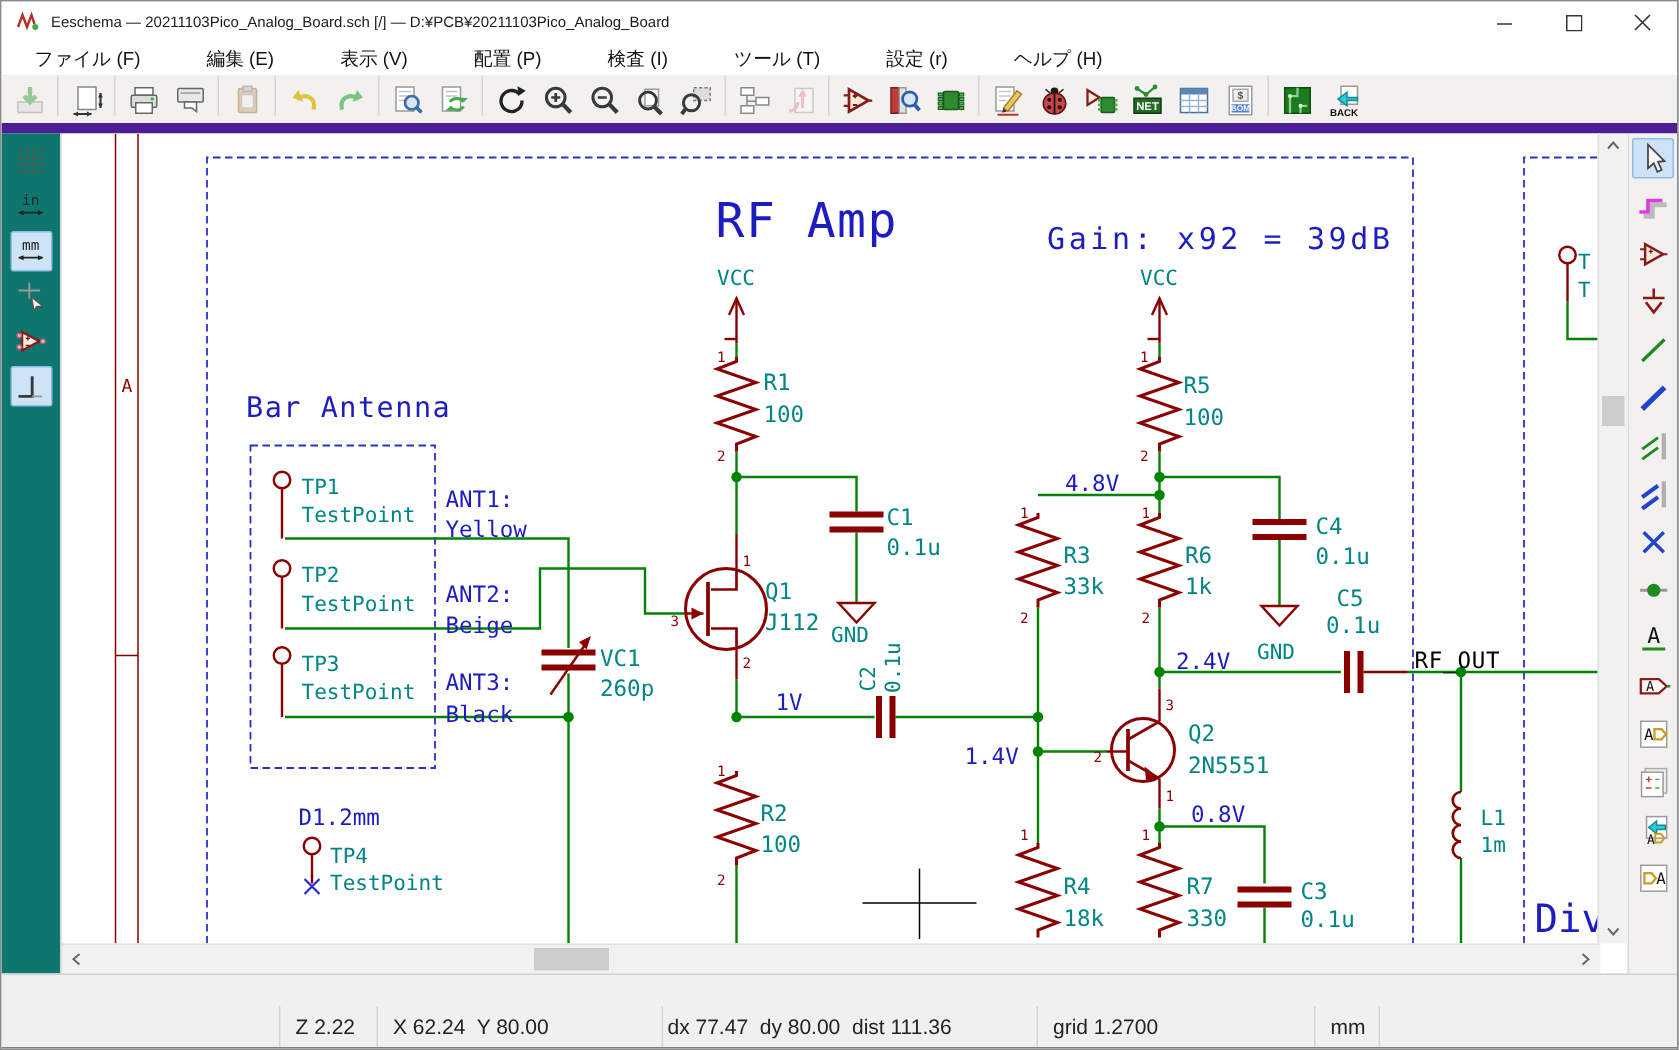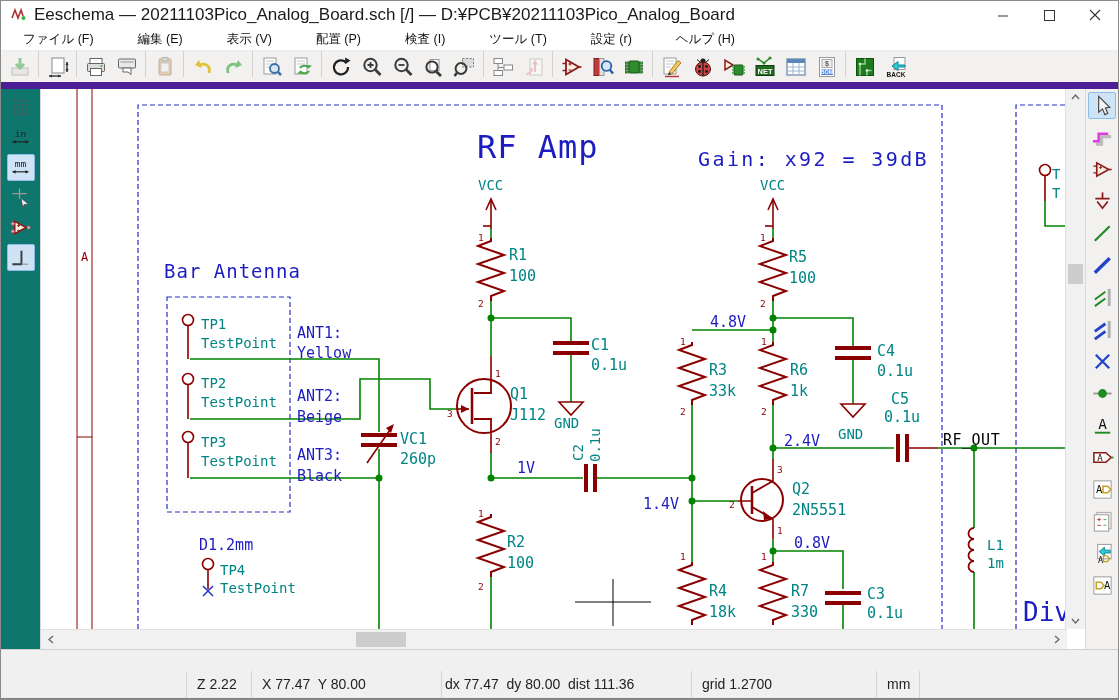--- a/index.html
+++ b/index.html
@@ -2,21 +2,21 @@
 <html><head>
 <meta charset="utf-8">
 <style>
   * { margin:0; padding:0; box-sizing:border-box; }
   body { font-family:"Liberation Sans", sans-serif; background:#444; }
   .window { position:relative; width:1119px; height:700px; background:#fff; overflow:hidden;
             border:1px solid #8a8a8a; }
   
   .titlebar { position:absolute; left:0; top:0; width:100%; height:28px; background:#fff; display:flex; align-items:center; }
   .app-icon { margin-left:9px; width:16px; height:16px; }
-  .title-text { margin-left:8px; font-size:17px; color:#1a1a1a; }
+  .title-text { margin-left:8px; font-size:10px; color:#1a1a1a; }
   .win-btns { position:absolute; right:0; top:0; height:28px; display:flex; }
   .win-btn { width:46px; height:28px; display:flex; align-items:center; justify-content:center; }
   
   .menubar { position:absolute; left:0; top:28px; width:100%; height:22px; background:#fff; display:flex; align-items:center; border-bottom:1px solid #ececec; }
   .menu-item { padding:0 22px; font-size:12.5px; color:#111; line-height:21px; }
   
   .toolbar { position:absolute; left:0; top:50px; width:100%; height:38px; background:#f2f1ef; border-bottom:7px solid #4c1d95; display:flex; align-items:flex-start; padding-left:3px; }
   .tb { width:31px; height:32px; display:flex; align-items:center; justify-content:center; border-radius:2px; }
   .tb svg { width:24px; height:24px; }
   .tb.dim { opacity:.55; }
@@ -738,21 +738,21 @@
           <path d="M1 1l4 3.5L1 8" fill="none" stroke="#666" stroke-width="1.3"></path>
         </svg>
       </div>
   </div>
 
   <div class="statusbar">
     <div class="sb-row">
       <div class="sb-sep" style="left:185px;"></div>
       <span class="sb-field" style="left:196px;text-align:right;">Z 2.22</span>
       <div class="sb-sep" style="left:250px;"></div>
-      <span class="sb-field" style="left:261px;">X 77.47  Y 80.00</span>
+      <span class="sb-field" style="left:261px;">X 62.24  Y 80.00</span>
       <div class="sb-sep" style="left:440px;"></div>
       <span class="sb-field" style="left:428px;margin-left:16px;">dx 77.47  dy 80.00  dist 111.36</span>
       <div class="sb-sep" style="left:690px;"></div>
       <span class="sb-field" style="left:701px;">grid 1.2700</span>
       <div class="sb-sep" style="left:875px;"></div>
       <span class="sb-field" style="left:886px;">mm</span>
       <div class="sb-sep" style="left:918px;"></div>
     </div>
     <div class="win-bottom"></div>
   </div>

